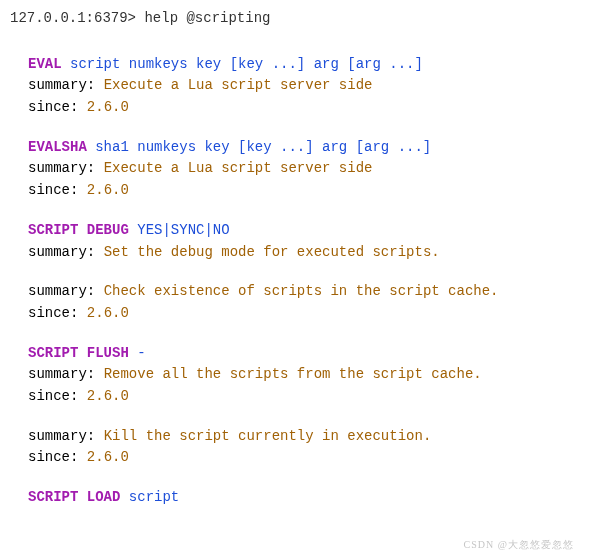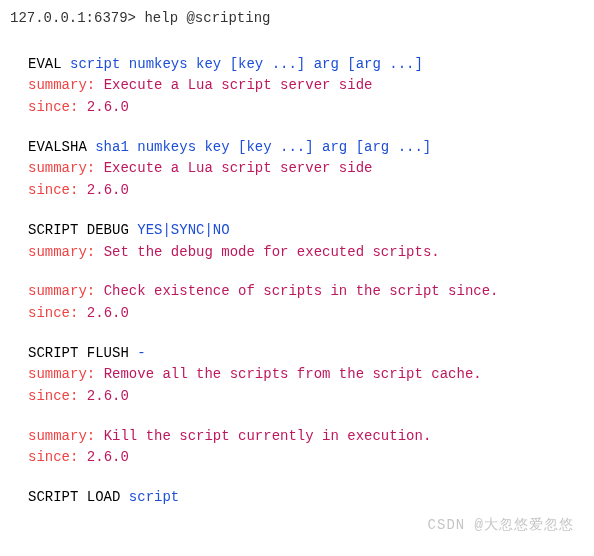--- a/index.html
+++ b/index.html
@@ -10,31 +10,31 @@
       color: #333333;
       padding: 8px 10px;
       line-height: 1.55;
       width: 594px;
       height: 556px;
       position: relative;
       overflow: hidden;
     }
     .prompt-line { margin-bottom: 24px; }
     .cmd-block { margin-left: 18px; margin-bottom: 18px; }
-    .cmd-name { font-weight: normal; color: #000000; }
+    .cmd-name { font-weight: bold; color: #a21caf; }
     .cmd-args { color: #1d4ed8; }
-    .label { color: #ef4444; }
-    .value { color: #be185d; }
+    .label { color: #000000; }
+    .value { color: #a16207; }
     .watermark {
       position: absolute;
-      bottom: 19px;
+      bottom: 4px;
       right: 20px;
       color: rgba(150,150,150,0.55);
-      font-family: Liberation Mono, monospace;
-      font-size: 14px;
+      font-family: Liberation Serif, serif;
+      font-size: 10px;
       letter-spacing: 1px;
       pointer-events: none;
     }
   </style>
 </head>
 <body>
 
 <div class="prompt-line">
   <span>127.0.0.1:6379&gt;</span>
   <span> </span>
@@ -50,21 +50,21 @@
     <div class="cmd-block">
       <div><span class="cmd-name">EVALSHA</span> <span class="cmd-args"> sha1 numkeys key [key ...] arg [arg ...]</span></div>
       <div><span class="label">summary:</span> <span class="value"> Execute a Lua script server side</span></div>
       <div><span class="label">since:</span> <span class="value"> 2.6.0</span></div>
     </div>
     <div class="cmd-block">
       <div><span class="cmd-name">SCRIPT DEBUG</span> <span class="cmd-args"> YES|SYNC|NO</span></div>
       <div><span class="label">summary:</span> <span class="value"> Set the debug mode for executed scripts.</span></div>
     </div>
     <div class="cmd-block">
-      <div><span class="label">summary:</span> <span class="value"> Check existence of scripts in the script since.</span></div>
+      <div><span class="label">summary:</span> <span class="value"> Check existence of scripts in the script cache.</span></div>
       <div><span class="label">since:</span> <span class="value"> 2.6.0</span></div>
     </div>
     <div class="cmd-block">
       <div><span class="cmd-name">SCRIPT FLUSH</span> <span class="cmd-args"> -</span></div>
       <div><span class="label">summary:</span> <span class="value"> Remove all the scripts from the script cache.</span></div>
       <div><span class="label">since:</span> <span class="value"> 2.6.0</span></div>
     </div>
     <div class="cmd-block">
       <div><span class="label">summary:</span> <span class="value"> Kill the script currently in execution.</span></div>
       <div><span class="label">since:</span> <span class="value"> 2.6.0</span></div>

